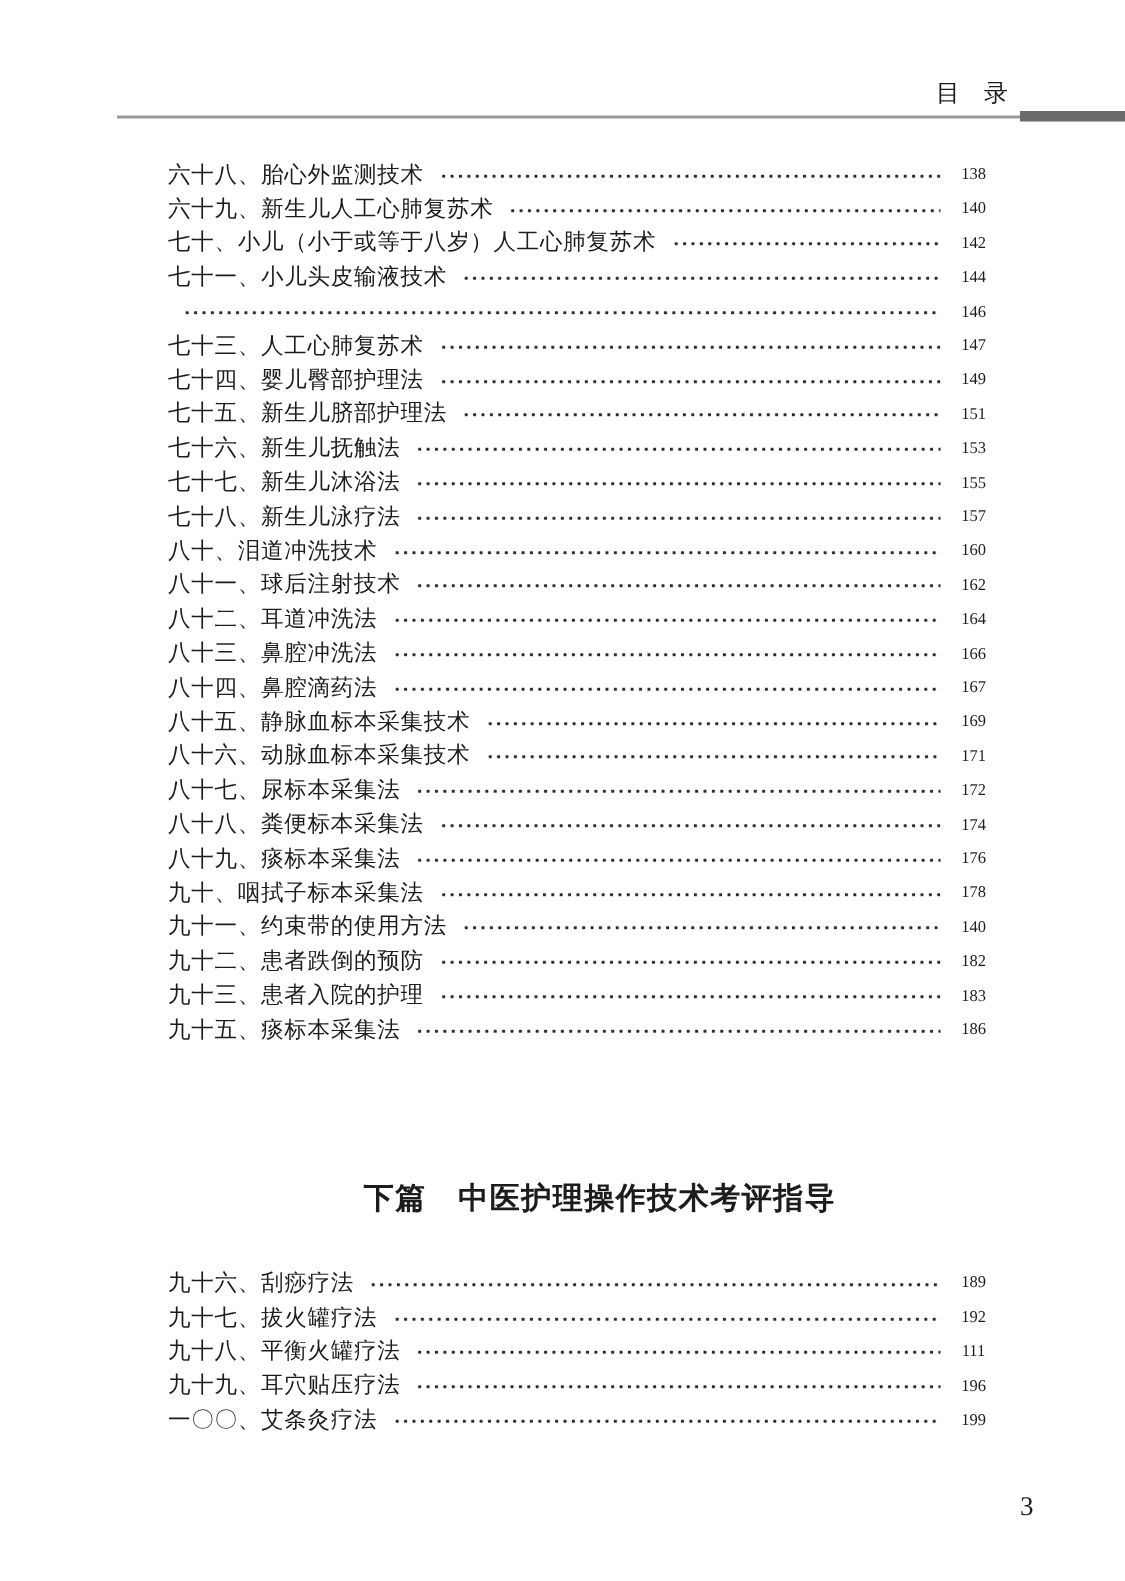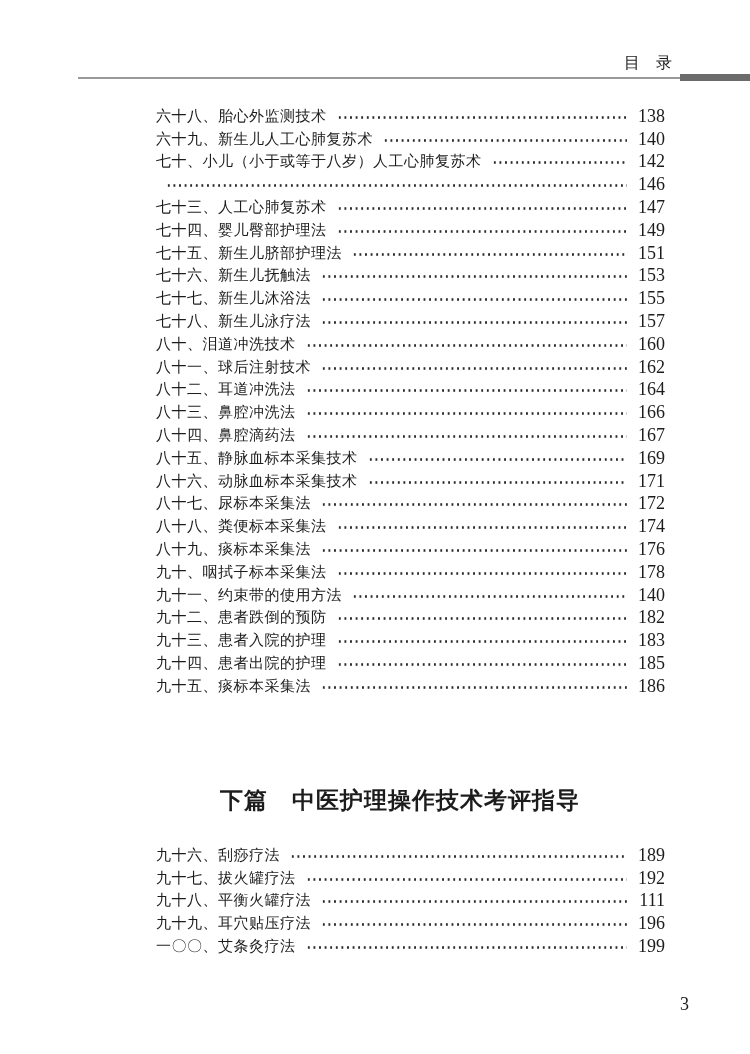--- a/index.html
+++ b/index.html
@@ -43,51 +43,50 @@
     left: 112px;
     width: 553px;
   }
   .toc.upper { top: 105px; }
   .toc.lower { top: 844px; }
   .toc-row {
     display: flex;
     align-items: center;
     height: 22.8px;
     font-size: 15px;
-    margin-left: 44px;
   }
   .toc-title {
     flex: 0 0 auto;
     white-space: nowrap;
     letter-spacing: 0.5px;
   }
   .leader {
     flex: 1 1 auto;
     height: 15px;
     margin: 2px 6px 0 10px;
     background-image: radial-gradient(circle, #2b2b2b 1.05px, rgba(0,0,0,0) 1.3px);
     background-size: 5.6px 15px;
     background-position: 0 52%;
     background-repeat: repeat-x;
     min-width: 10px;
   }
   .pagenum {
     flex: 0 0 auto;
     width: 32px;
-    text-align: right;
-    font-size: 18px;
+    text-align: center;
+    font-size: 11px;
   }
   .section-heading {
     position: absolute;
     top: 785px;
     left: 120px;
     width: 560px;
     margin: 0;
     text-align: center;
-    font-size: 23px;
+    font-size: 20px;
     font-weight: 700;
     letter-spacing: 1px;
     color: var(--text, #1c1c1c);
   }
   .page-number {
     position: absolute;
     top: 994px;
     right: 61px;
     font-size: 18px;
     color: var(--text, #1c1c1c);
@@ -115,20 +114,25 @@
     <span class="leader"></span>
     <span class="pagenum">140</span>
   </div>
 
   <div class="toc-row">
     <span class="toc-title">七十、小儿（小于或等于八岁）人工心肺复苏术</span>
     <span class="leader"></span>
     <span class="pagenum">142</span>
   </div>
 
+  <div class="toc-row">
+    <span class="toc-title">七十一、小儿头皮输液技术</span>
+    <span class="leader"></span>
+    <span class="pagenum">144</span>
+  </div>
 
   <div class="toc-row">
     <span class="leader"></span>
     <span class="pagenum">146</span>
   </div>
 
   <div class="toc-row">
     <span class="toc-title">七十三、人工心肺复苏术</span>
     <span class="leader"></span>
     <span class="pagenum">147</span>
@@ -242,25 +246,20 @@
     <span class="leader"></span>
     <span class="pagenum">182</span>
   </div>
 
   <div class="toc-row">
     <span class="toc-title">九十三、患者入院的护理</span>
     <span class="leader"></span>
     <span class="pagenum">183</span>
   </div>
 
-  <div class="toc-row">
-    <span class="toc-title">九十四、患者出院的护理</span>
-    <span class="leader"></span>
-    <span class="pagenum">185</span>
-  </div>
 
   <div class="toc-row">
     <span class="toc-title">九十五、痰标本采集法</span>
     <span class="leader"></span>
     <span class="pagenum">186</span>
   </div>
 </div>
 
   <h2 class="section-heading">下篇　中医护理操作技术考评指导</h2>
 

